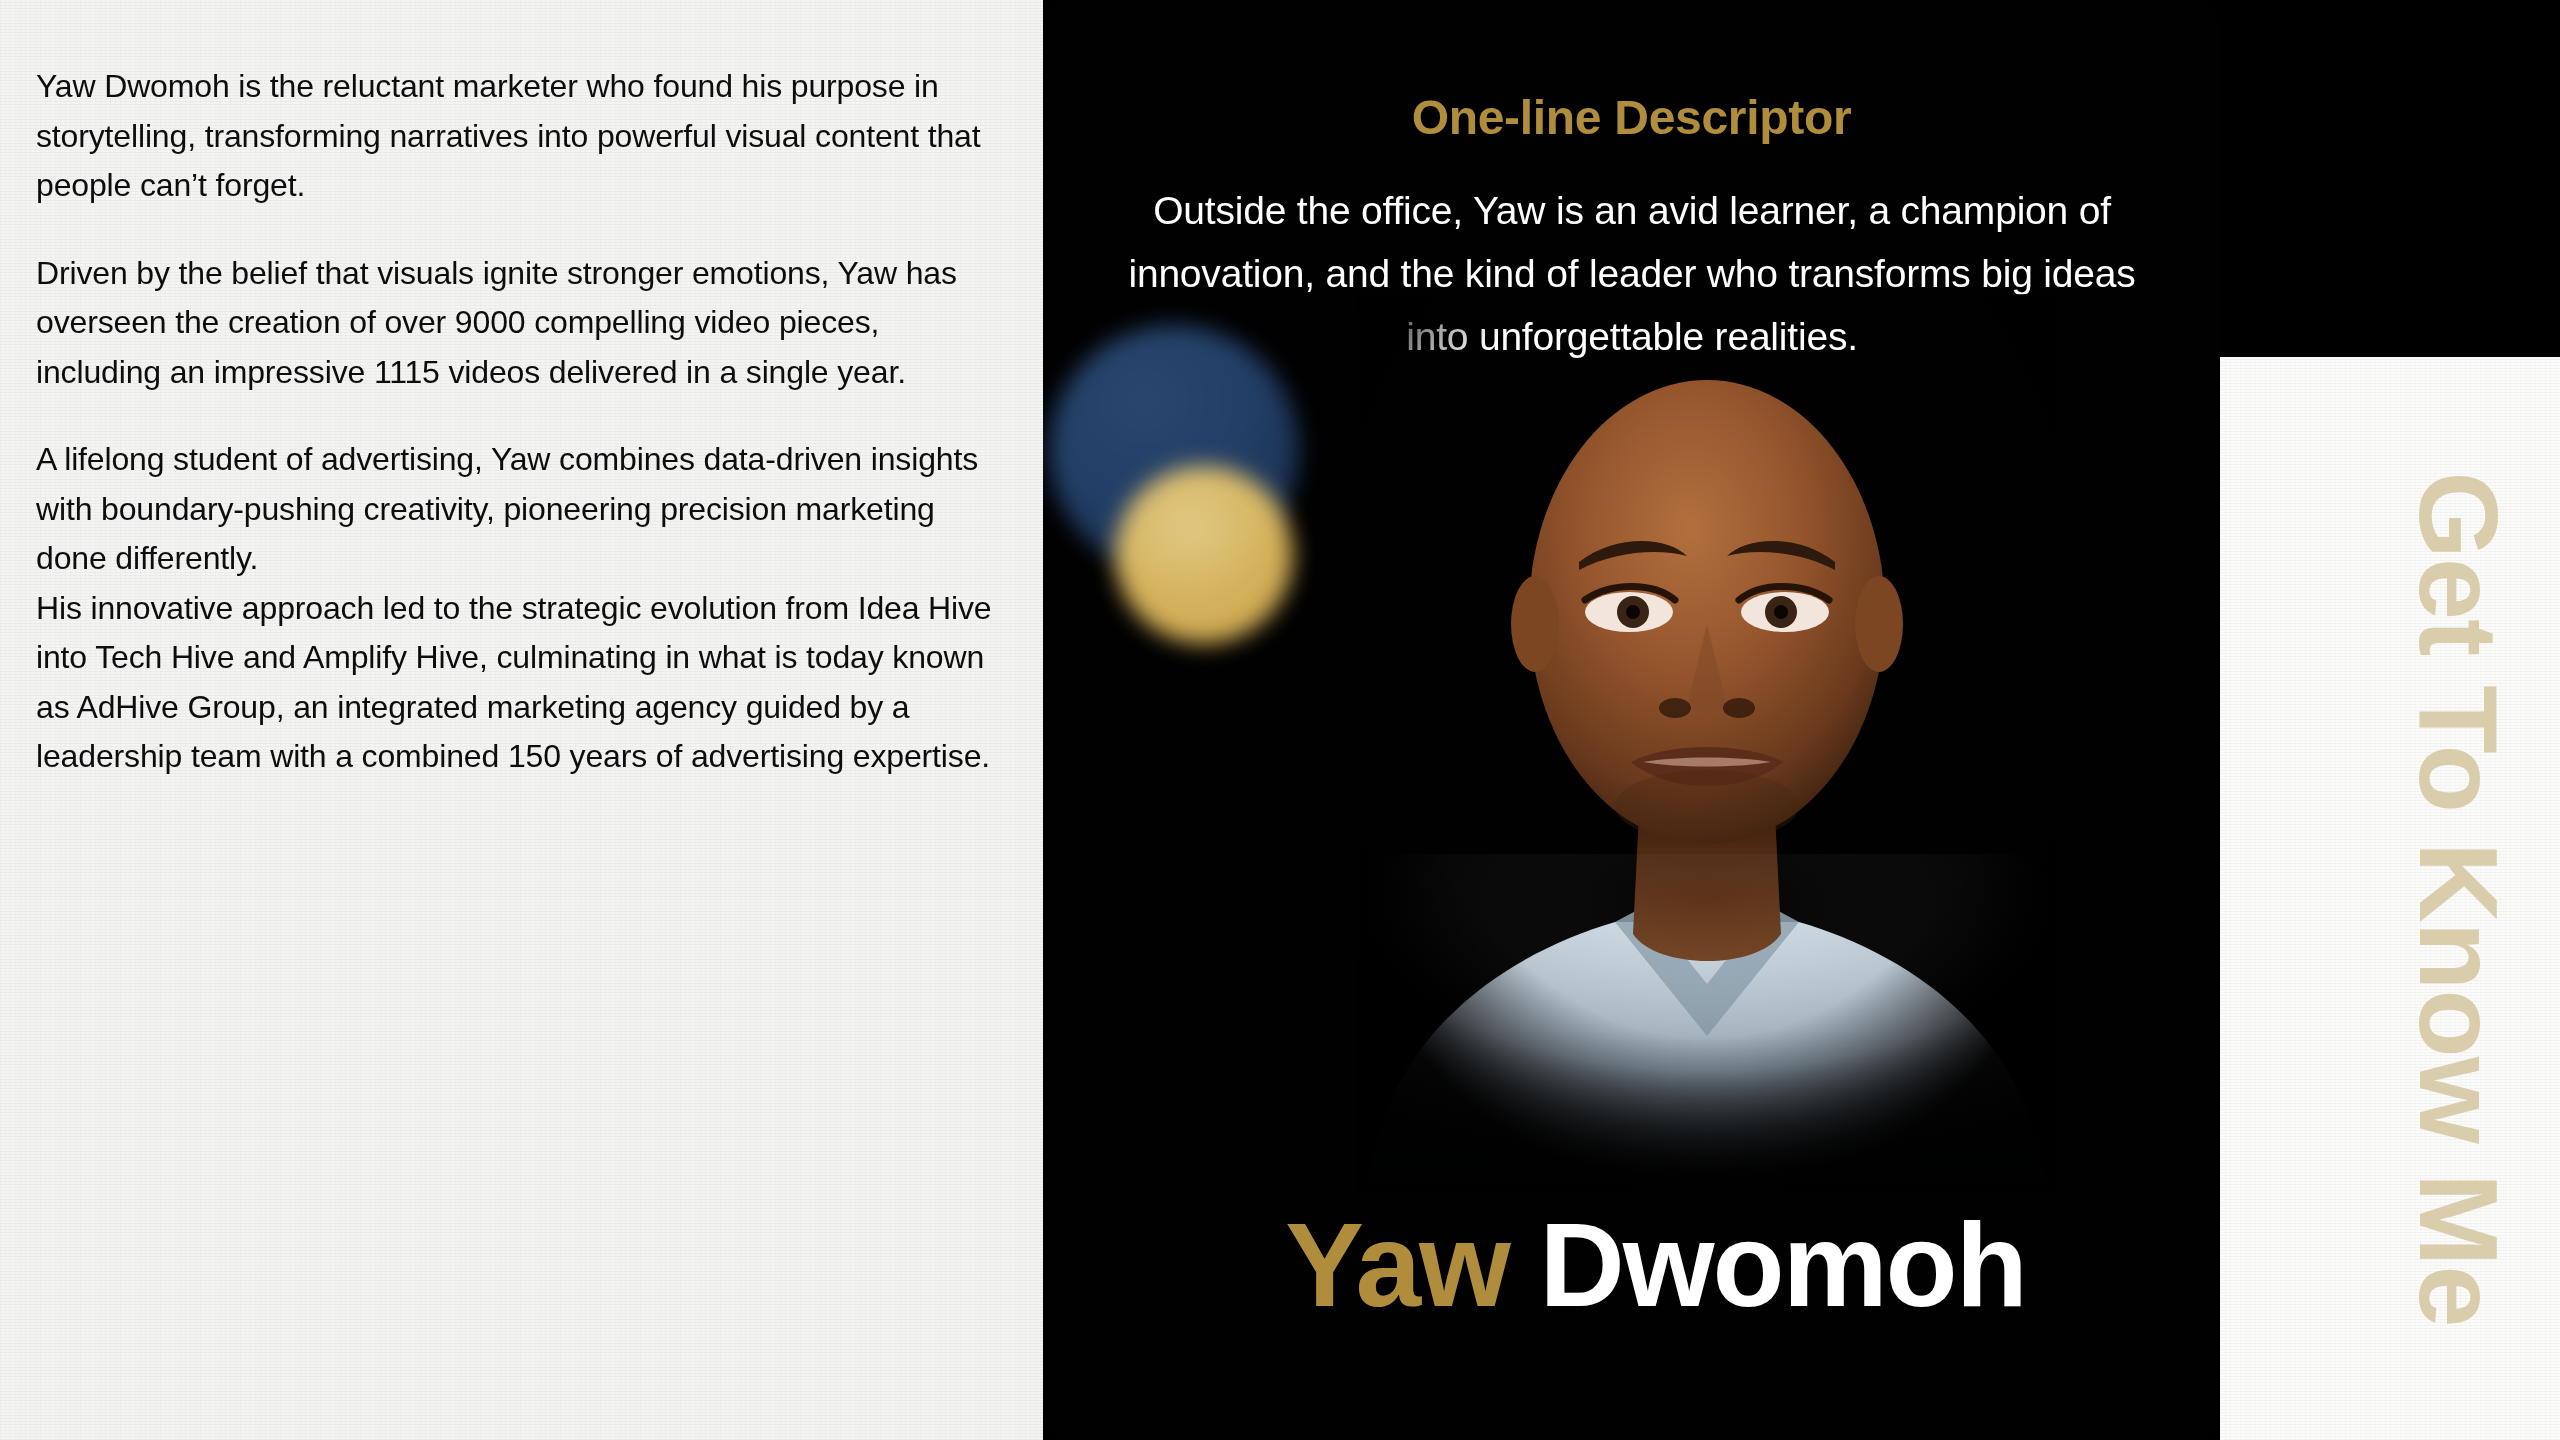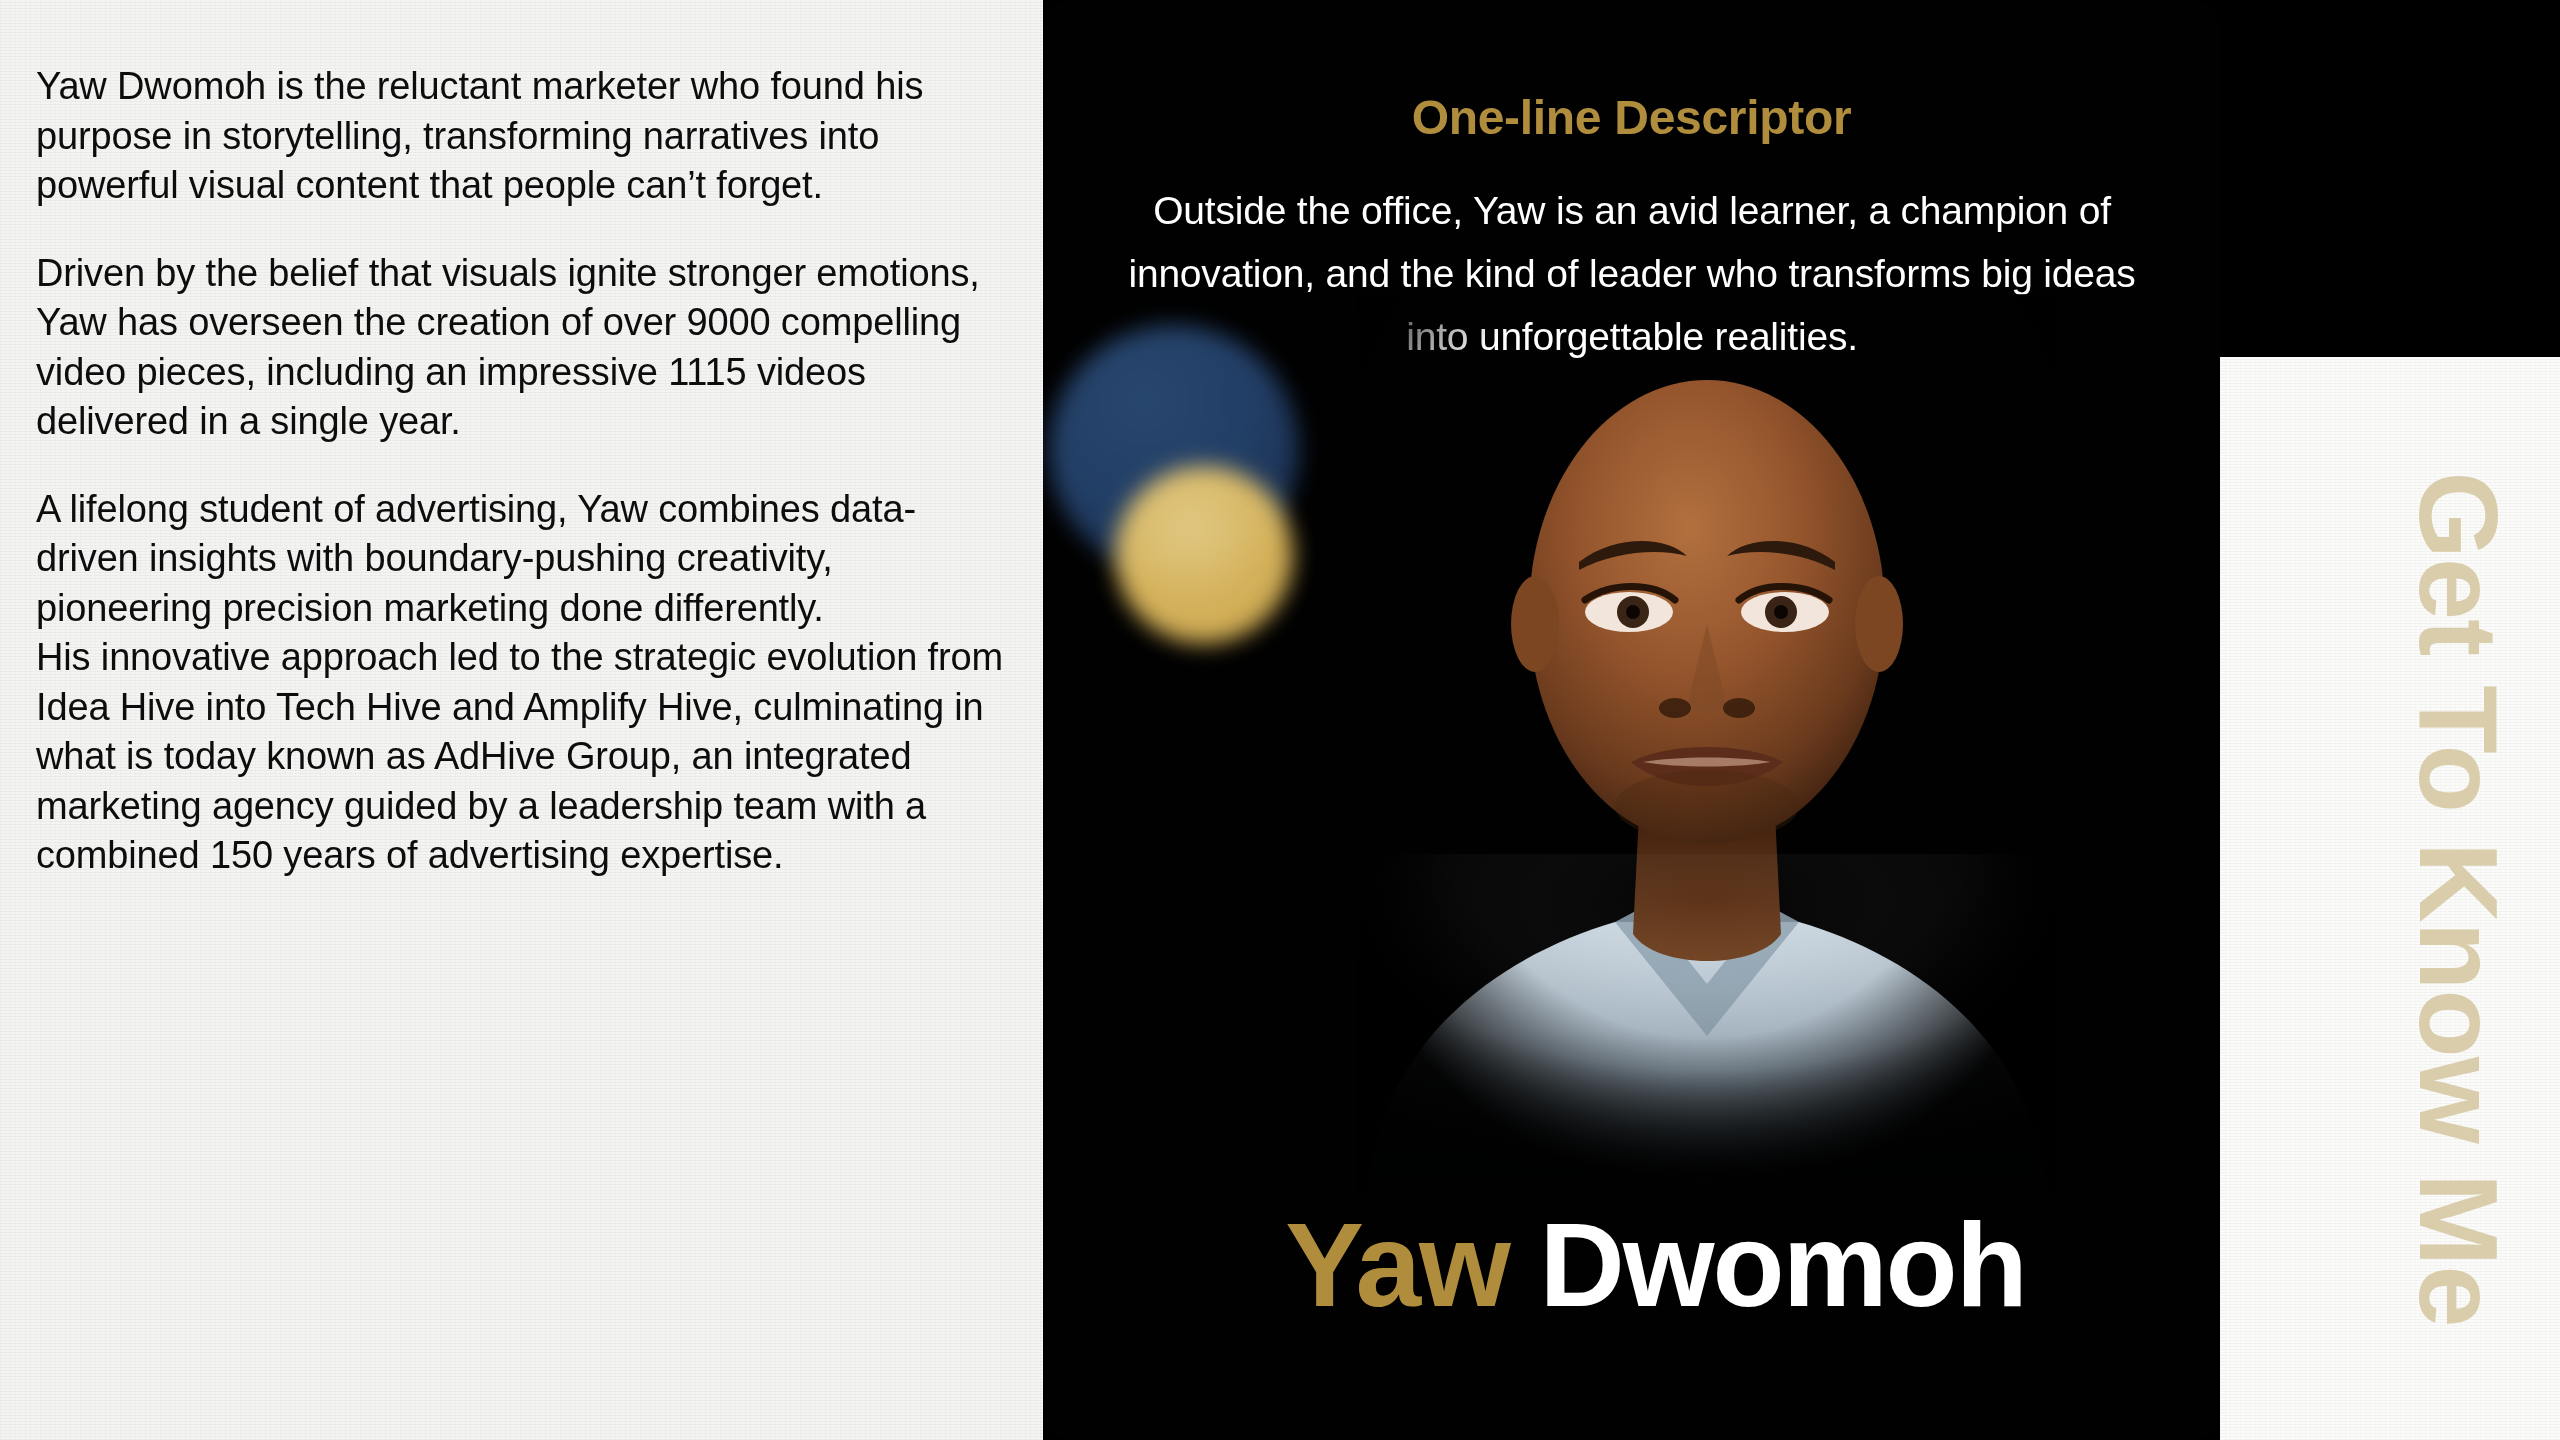--- a/index.html
+++ b/index.html
@@ -41,21 +41,21 @@
     overflow: hidden;
   }
   .bio-inner {
     position: absolute;
     left: 36px;
     top: 62px;
     width: 975px;
   }
   .bio-para {
     color: #0d0d0d;
-    font-size: 38px;
+    font-size: 32px;
     line-height: 49.5px;
     letter-spacing: -0.15px;
     margin: 0 0 38px 0;
     white-space: pre-line;
   }
   .bio-para.tight {
     margin-bottom: 0;
   }
 
   

